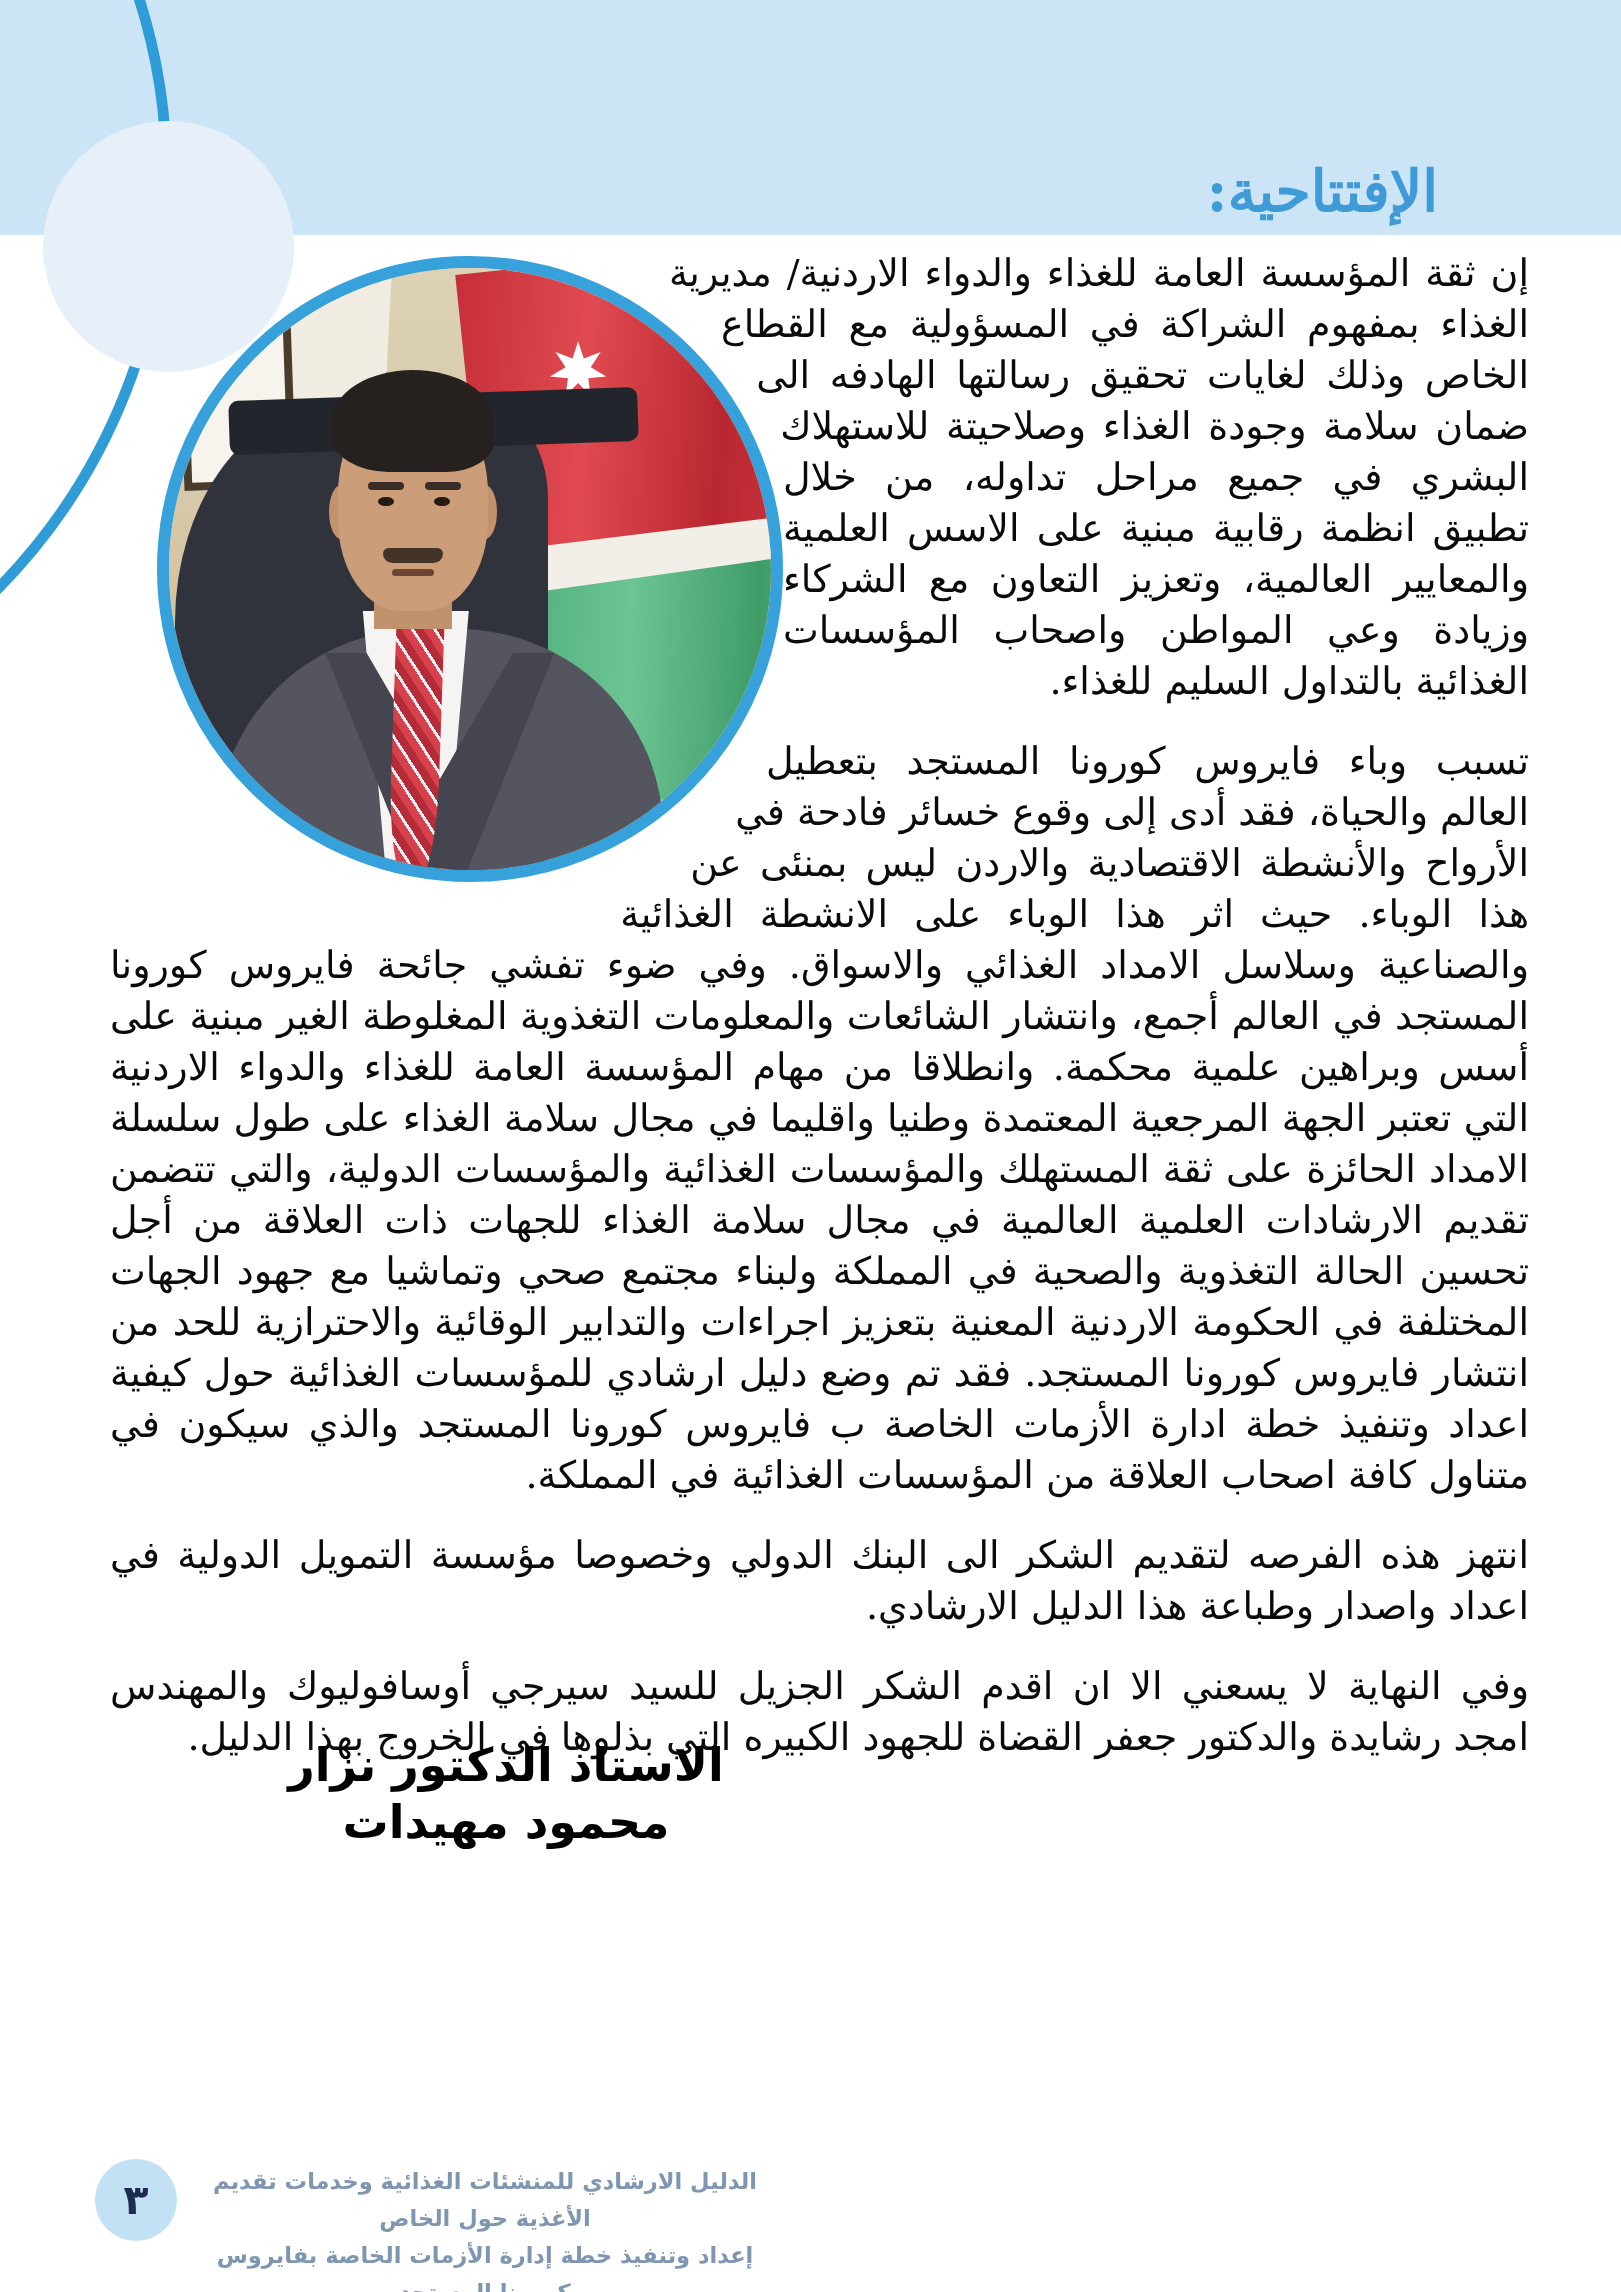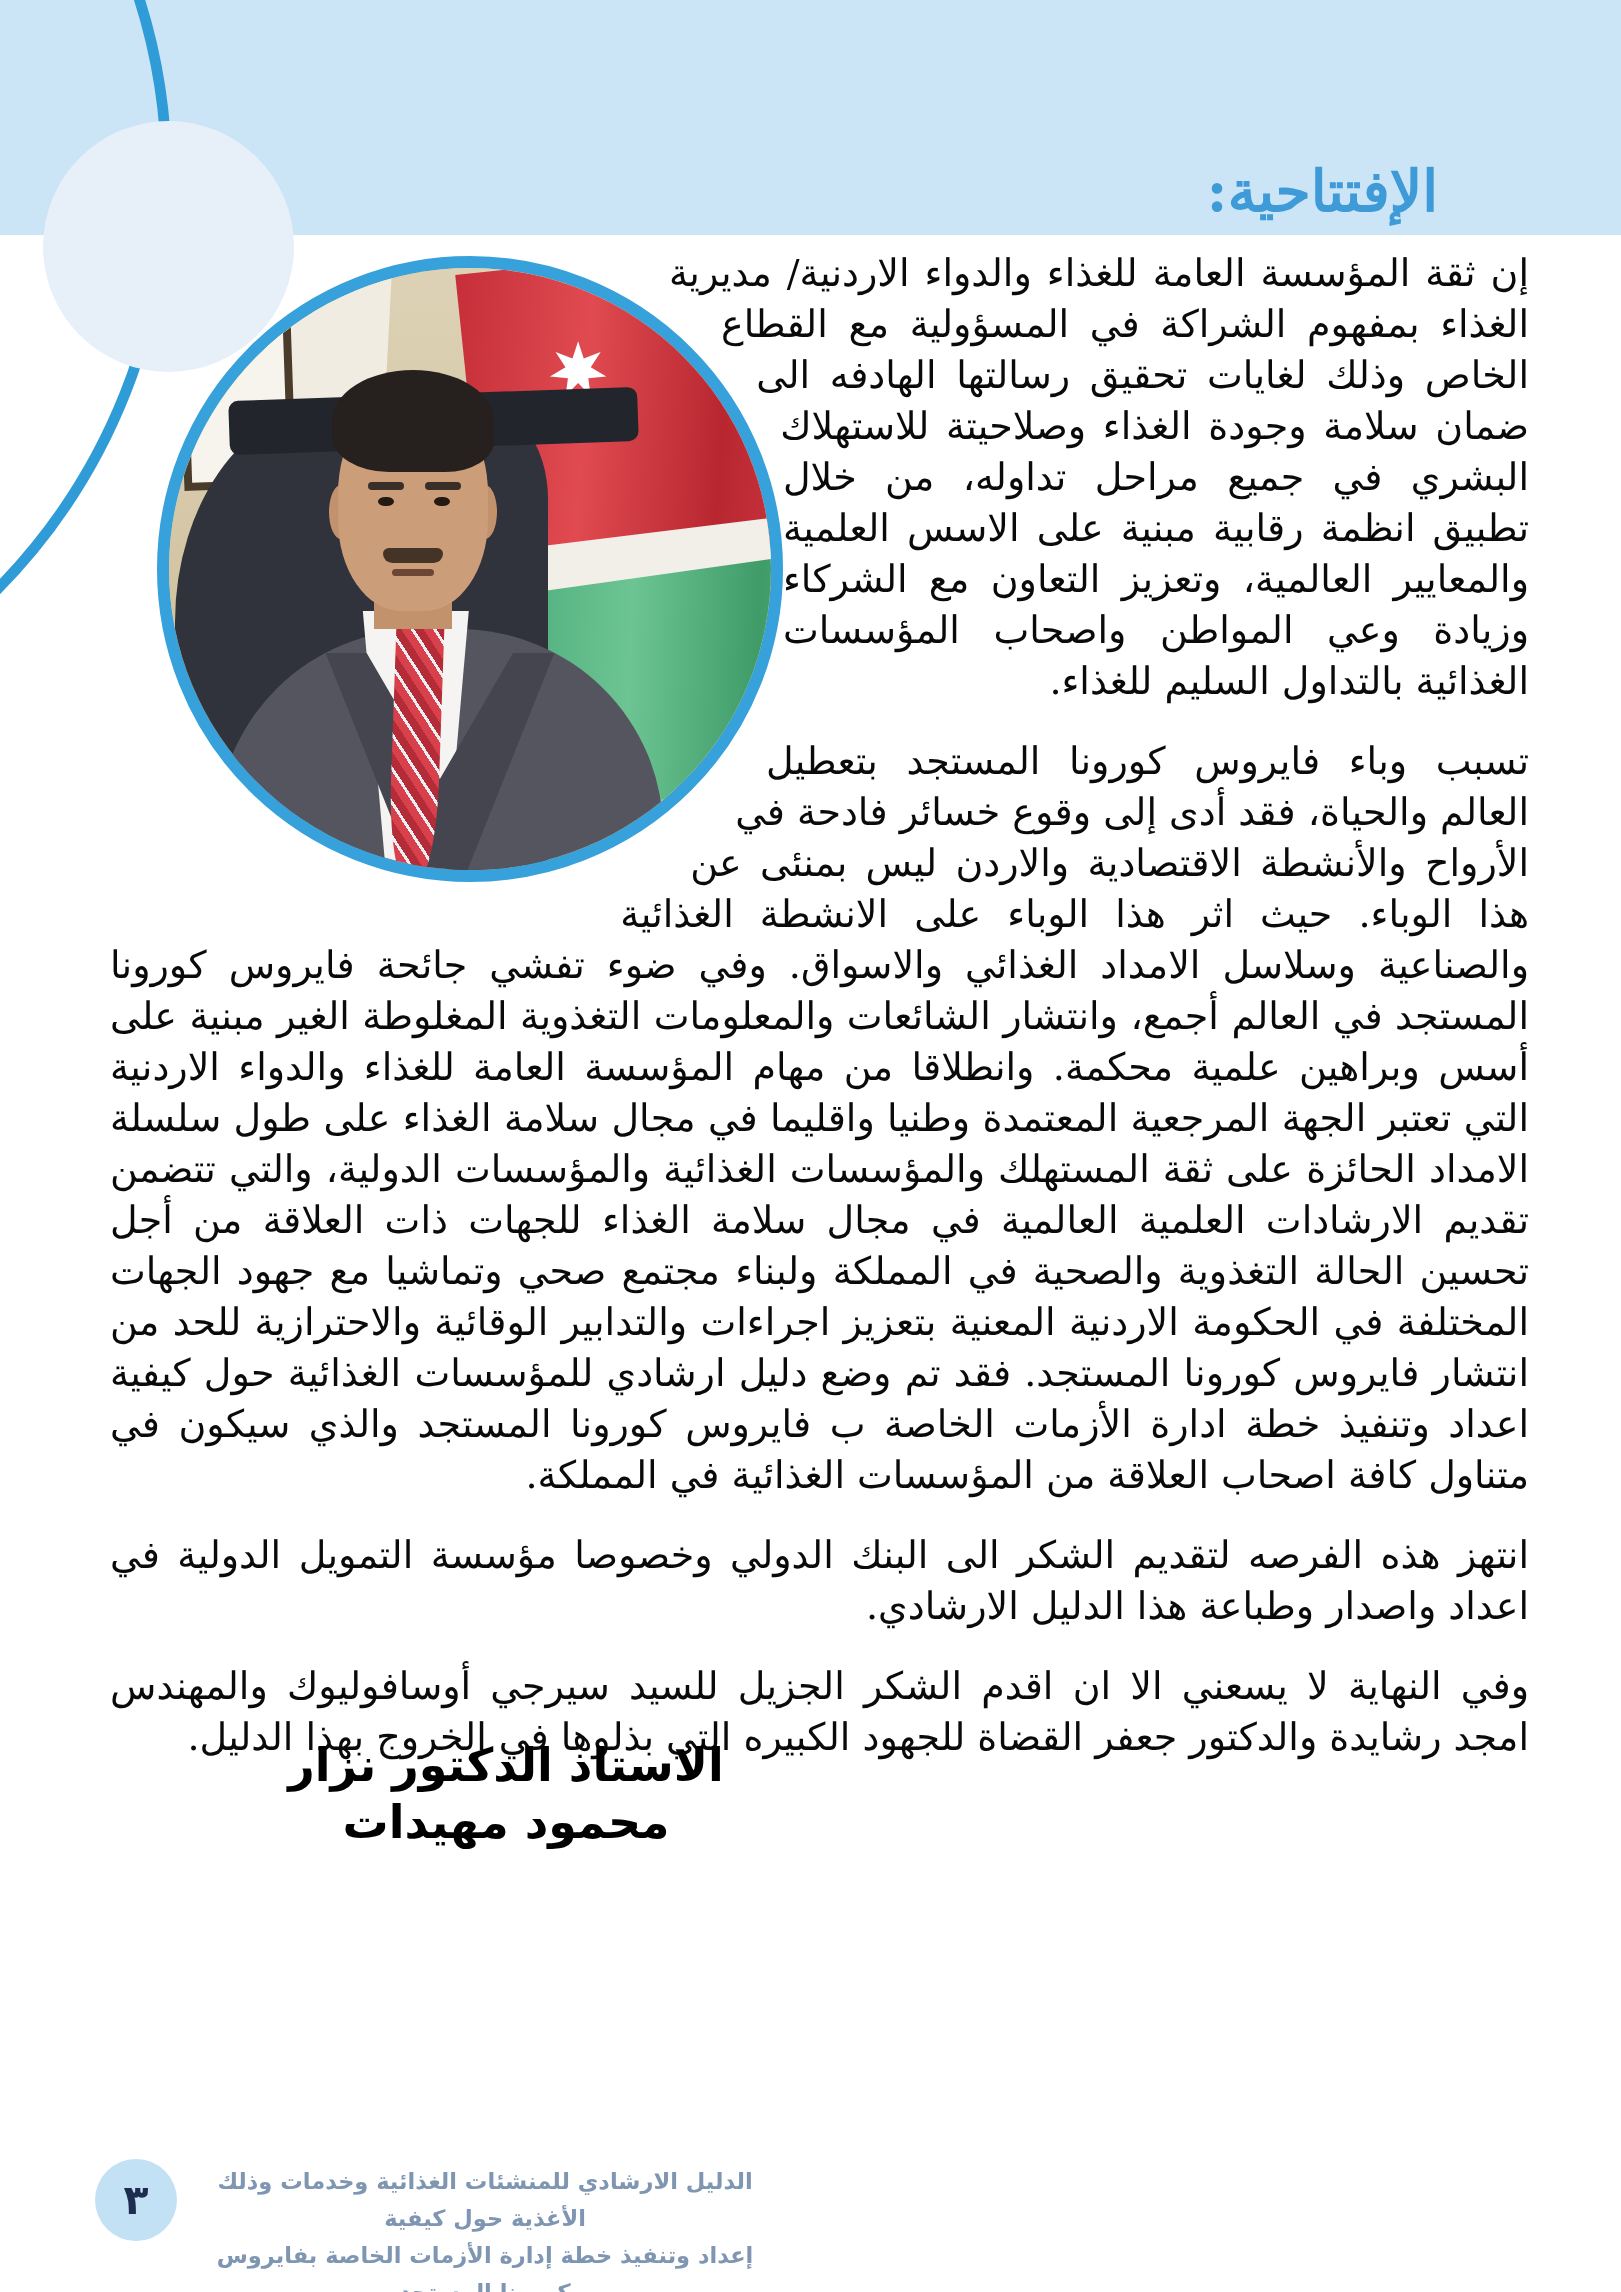--- a/index.html
+++ b/index.html
@@ -123,18 +123,18 @@
 
   <div class="signature">
     <div class="sig-name">الاستاذ الدكتور نزار محمود مهيدات</div>
   </div>
 
   <div class="footer-badge">
     <span>٣</span>
   </div>
 
   <div class="footer-caption">
-    <div>الدليل الارشادي للمنشئات الغذائية وخدمات وذلك الأغذية حول كيفية</div>
+    <div>الدليل الارشادي للمنشئات الغذائية وخدمات تقديم الأغذية حول الخاص</div>
     <div>إعداد وتنفيذ خطة إدارة الأزمات الخاصة بفايروس كورونا المستجد</div>
   </div>
 
 </div>
 
 
 </body></html>

